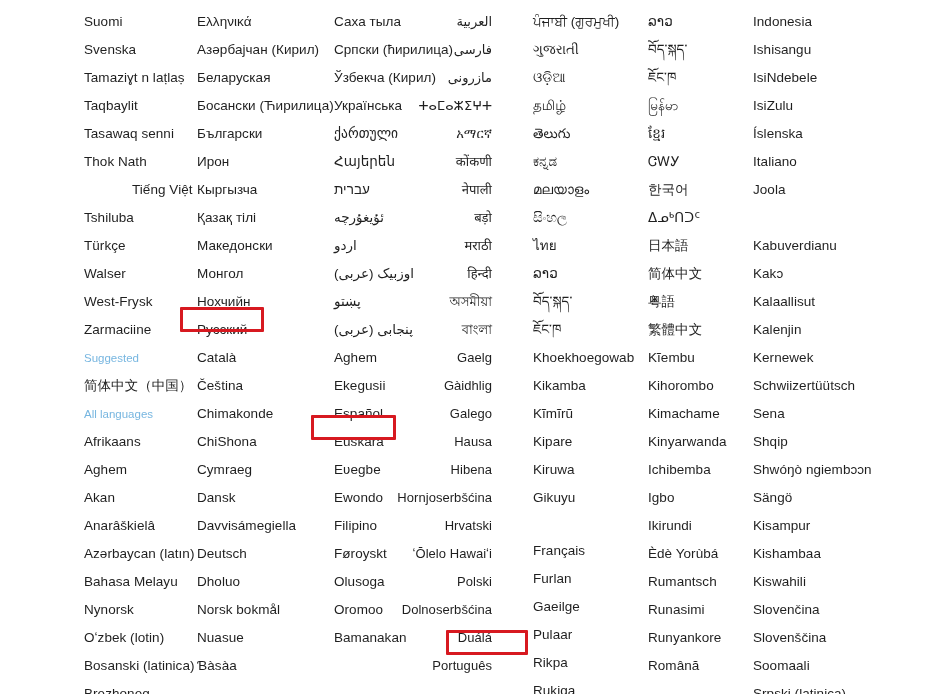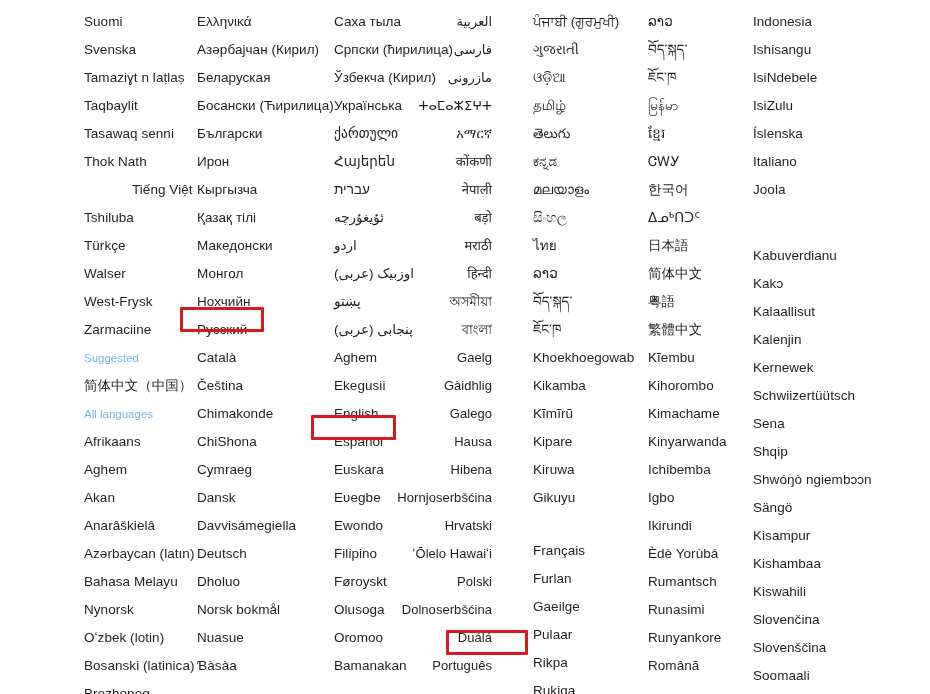--- a/index.html
+++ b/index.html
@@ -116,21 +116,20 @@
       <div class="lang-item" style="font-size: 13.5px;">ქართული</div>
       <div class="lang-item" style="font-size: 13.5px;">Հայերեն</div>
       <div class="lang-item" style="font-size: 13.5px;">עברית</div>
       <div class="lang-item" style="font-size: 13.5px;">ئۇيغۇرچە</div>
       <div class="lang-item" style="font-size: 13.5px;">اردو</div>
       <div class="lang-item" style="font-size: 13.5px;">اوزبیک (عربی)</div>
       <div class="lang-item" style="font-size: 13.5px;">پښتو</div>
       <div class="lang-item" style="font-size: 13.5px;">پنجابی (عربی)</div>
       <div class="lang-item" style="font-size: 13.5px;">Aghem</div>
       <div class="lang-item" style="font-size: 13.5px;">Ekegusii</div>
-      <div class="lang-item" style="font-size: 13.5px;">English</div>
       <div class="lang-item" style="font-size: 13.5px;">Español</div>
       <div class="lang-item" style="font-size: 13.5px;">Euskara</div>
       <div class="lang-item" style="font-size: 13.5px;">Eʋegbe</div>
       <div class="lang-item" style="font-size: 13.5px;">Ewondo</div>
       <div class="lang-item" style="font-size: 13.5px;">Filipino</div>
       <div class="lang-item" style="font-size: 13.5px;">Føroyskt</div>
       <div class="lang-item" style="font-size: 13.5px;">Olusoga</div>
       <div class="lang-item" style="font-size: 13.5px;">Oromoo</div>
       <div class="lang-item" style="font-size: 13.5px;">Bamanakan</div>
     </div>
@@ -214,21 +213,21 @@
     </div>
     <div class="lang-column" style="left: 753px; width: 175px; top: 8px; text-align: left;">
       <div class="lang-item" style="font-size: 13.5px;">Indonesia</div>
       <div class="lang-item" style="font-size: 13.5px;">Ishisangu</div>
       <div class="lang-item" style="font-size: 13.5px;">IsiNdebele</div>
       <div class="lang-item" style="font-size: 13.5px;">IsiZulu</div>
       <div class="lang-item" style="font-size: 13.5px;">Íslenska</div>
       <div class="lang-item" style="font-size: 13.5px;">Italiano</div>
       <div class="lang-item" style="font-size: 13.5px;">Joola</div>
       <div class="lang-item spacer" style="font-size: 13.5px;"></div>
-      <div class="lang-item" style="font-size: 13.5px; margin-top: 10px;">Kabuverdianu</div>
+      <div class="lang-item" style="font-size: 13.5px;">Kabuverdianu</div>
       <div class="lang-item" style="font-size: 13.5px;">Kakɔ</div>
       <div class="lang-item" style="font-size: 13.5px;">Kalaallisut</div>
       <div class="lang-item" style="font-size: 13.5px;">Kalenjin</div>
       <div class="lang-item" style="font-size: 13.5px;">Kernewek</div>
       <div class="lang-item" style="font-size: 13.5px;">Schwiizertüütsch</div>
       <div class="lang-item" style="font-size: 13.5px;">Sena</div>
       <div class="lang-item" style="font-size: 13.5px;">Shqip</div>
       <div class="lang-item" style="font-size: 13.5px;">Shwóŋò ngiembɔɔn</div>
       <div class="lang-item" style="font-size: 13.5px;">Sängö</div>
       <div class="lang-item" style="font-size: 13.5px;">Kisampur</div>

